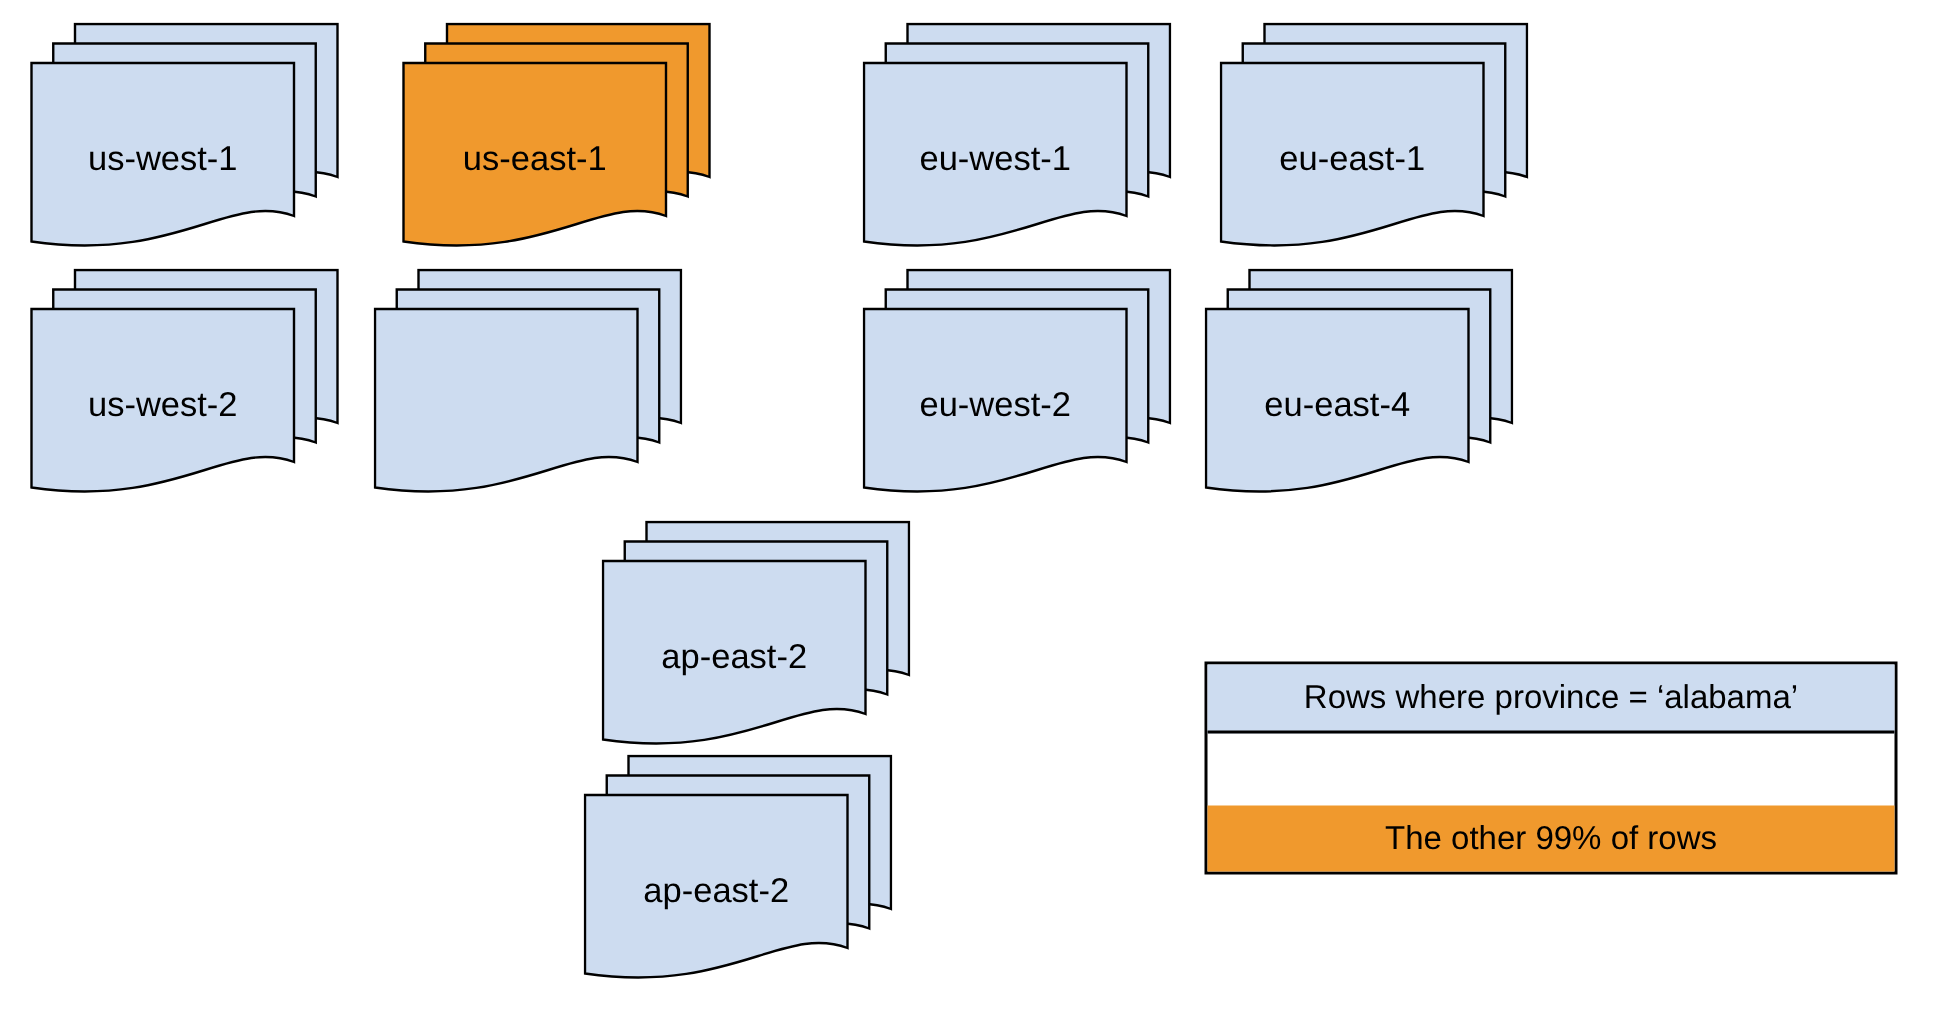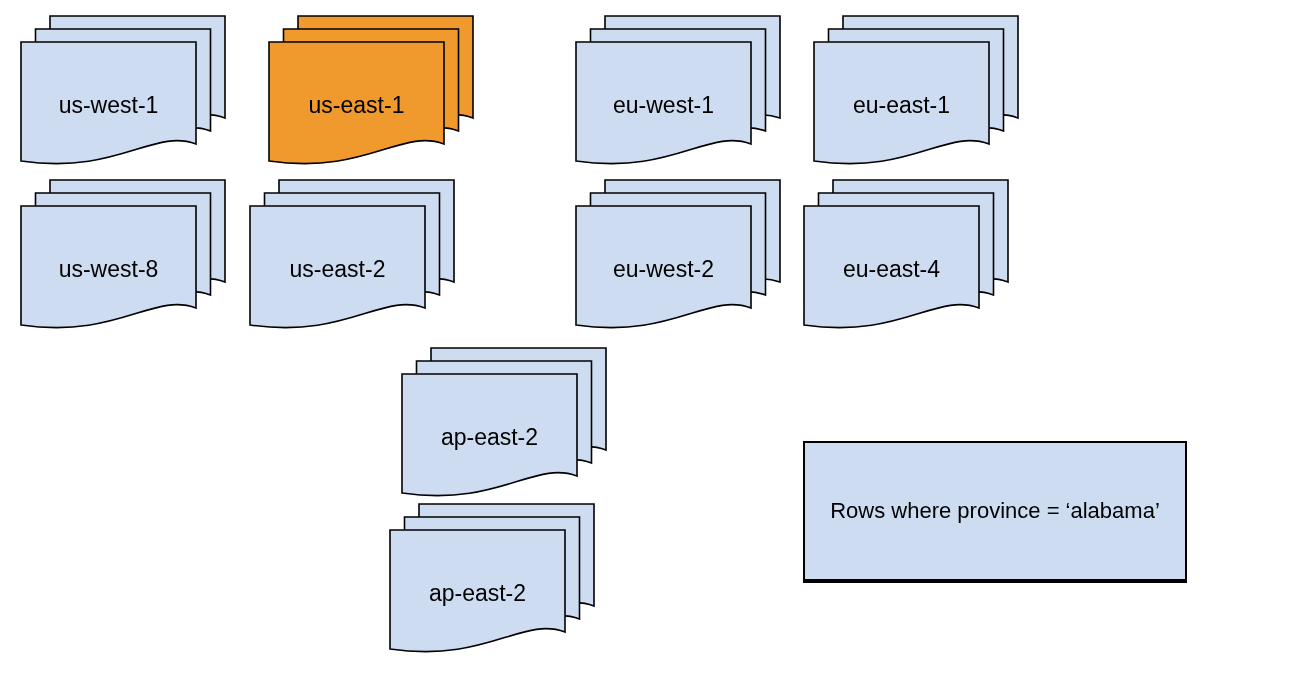--- a/index.html
+++ b/index.html
@@ -50,21 +50,21 @@
   .s5 { left: 249px; top: 179px; }
   .s6 { left: 575px; top: 179px; }
   .s7 { left: 803px; top: 179px; }
   .s8 { left: 401px; top: 347px; }
   .s9 { left: 389px; top: 503px; }
 
   .legend {
     position: absolute;
     left: 803px;
     top: 441px;
-    width: 384px;
+    width: 462px;
     height: 142px;
     border: 2px solid var(--outline);
     box-sizing: border-box;
     display: flex;
     flex-direction: column;
     gap: 48px;
   }
   .legend-row {
     flex: 1;
     display: flex;
@@ -149,36 +149,35 @@
       <g transform="translate(30,1)">
           <path d="M0,0 L175,0 L175,102 C132,86 97,133 0,119 Z"></path>
         </g>
       <g transform="translate(15.5,14)">
           <path d="M0,0 L175,0 L175,102 C132,86 97,133 0,119 Z"></path>
         </g>
       <g transform="translate(1,27)">
           <path d="M0,0 L175,0 L175,102 C132,86 97,133 0,119 Z"></path>
         </g>
     </svg>
-    <div class="stack-label">us-west-8</div>
+    <div class="stack-label">us-west-2</div>
   </div>
 
   <div class="stack s5">
     <svg width="206" height="156" viewBox="0 0 206 156">
       <g transform="translate(30,1)">
           <path d="M0,0 L175,0 L175,102 C132,86 97,133 0,119 Z"></path>
         </g>
       <g transform="translate(15.5,14)">
           <path d="M0,0 L175,0 L175,102 C132,86 97,133 0,119 Z"></path>
         </g>
       <g transform="translate(1,27)">
           <path d="M0,0 L175,0 L175,102 C132,86 97,133 0,119 Z"></path>
         </g>
     </svg>
-    <div class="stack-label">us-east-2</div>
   </div>
 
   <div class="stack s6">
     <svg width="206" height="156" viewBox="0 0 206 156">
       <g transform="translate(30,1)">
           <path d="M0,0 L175,0 L175,102 C132,86 97,133 0,119 Z"></path>
         </g>
       <g transform="translate(15.5,14)">
           <path d="M0,0 L175,0 L175,102 C132,86 97,133 0,119 Z"></path>
         </g>
@@ -231,15 +230,18 @@
           <path d="M0,0 L175,0 L175,102 C132,86 97,133 0,119 Z"></path>
         </g>
     </svg>
     <div class="stack-label">ap-east-2</div>
   </div>
 
   <div class="legend">
     <div class="legend-row legend-row-0">
       <span>Rows where province = ‘alabama’</span>
     </div>
+    <div class="legend-row legend-row-1">
+      <span>The other 99% of rows</span>
+    </div>
   </div>
 
 </div>
 
 </body></html>

